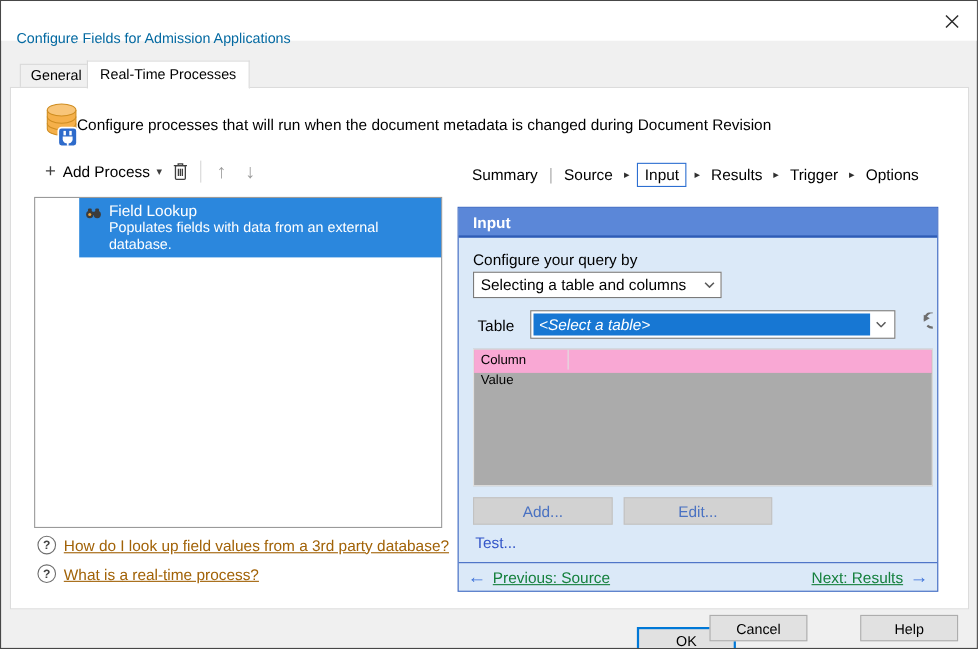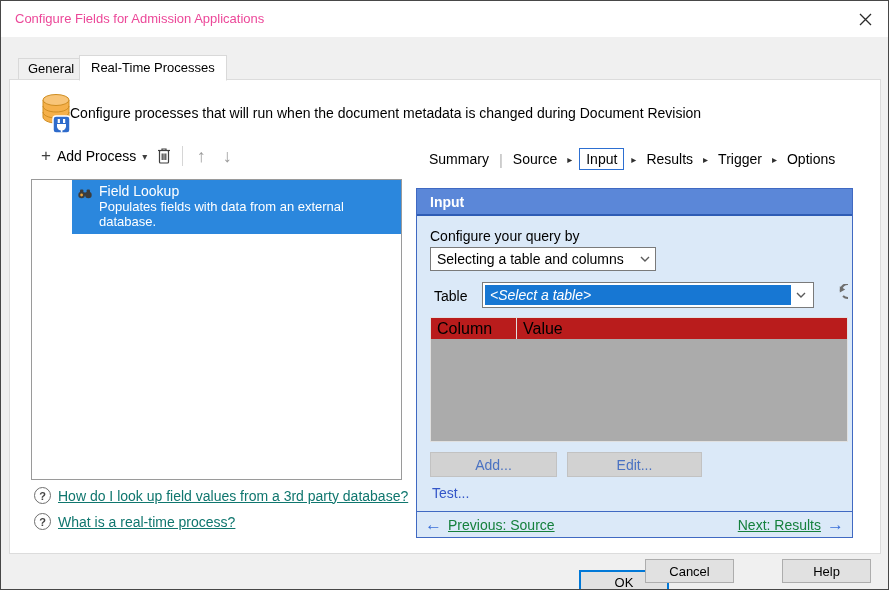--- a/index.html
+++ b/index.html
@@ -2,21 +2,21 @@
 <html><head>
 <meta charset="utf-8">
 <style>
   * { margin:0; padding:0; box-sizing:border-box; }
   body { background:#cfcfcf; font-family:"Liberation Sans", sans-serif; }
   .dialog { position:relative; width:889px; height:590px; background:#f0f0f0;
             border:1px solid #474747; font-size:14px; color:#000; overflow:hidden; }
 
   
   .titlebar { position:absolute; top:0; left:0; right:0; height:36px; background:#fff; }
-  .title { position:absolute; left:14px; top:10px; font-size:13px; color:#ec4899; }
+  .title { position:absolute; left:14px; top:26px; font-size:13px; color:#0369a1; }
   .closebtn { position:absolute; right:12px; top:8px; width:22px; height:20px;
               display:flex; align-items:center; justify-content:center; cursor:pointer; }
 
   
   .tab { position:absolute; font-size:13px; background:#f0f0f0; border:1px solid #d9d9d9;
          padding:0 9px; line-height:20px; height:22px; top:57px; z-index:1; }
   .tab.general { left:17px; }
   .tab.active { left:78px; top:54px; height:26px; line-height:24px; background:#fff;
                 border-bottom:1px solid #fff; z-index:3; padding:0 11px; }
   .page { position:absolute; left:8px; top:78px; width:872px; height:475px;
@@ -43,21 +43,21 @@
   .pitem .ic { margin-top:2px; }
   .pititle { font-size:14px; }
   .pidesc { font-size:13px; color:#ffffff; }
 
   
   .helprow { position:absolute; left:24px; display:flex; align-items:center; gap:7px; }
   .helprow.r1 { top:407px; } .helprow.r2 { top:433px; }
   .qmark { width:17px; height:17px; border:1.5px solid #6e6e6e; border-radius:50%;
            display:flex; align-items:center; justify-content:center;
            font-size:11px; font-weight:bold; color:#444; }
-  a.hlink { color:#0f766e; text-decoration:underline; font-size:14px; cursor:pointer; }
+  a.hlink { color:#a16207; text-decoration:underline; font-size:14px; cursor:pointer; }
 
   
   .crumbs { position:absolute; left:416px; top:68px; display:flex; align-items:center; gap:7px; font-size:14px; }
   .crumb { cursor:pointer; padding:2px 3px; }
   .crumb.active { border:1px solid #2d6fd1; padding:2px 6px; }
   .cdiv { color:#b5b5b5; font-size:15px; }
   .carrow { font-size:10px; color:#2f2f2f; }
 
   
   .panel { position:absolute; left:406px; top:108px; width:437px; height:350px;
@@ -72,21 +72,21 @@
   .qcombo { left:13px; top:58px; width:226px; height:24px; }
   .tlabel { position:absolute; left:17px; top:99px; font-size:14px; }
   .tcombo { left:65px; top:93px; width:332px; height:26px; padding:2px; }
   .tcombo .csel { flex:1; height:100%; background:#1777d3; color:#fff; font-style:italic;
                   font-size:14px; display:flex; align-items:center; padding-left:5px; }
   .refresh { position:absolute; left:406px; top:94px; width:26px; height:26px;
              display:flex; align-items:center; justify-content:center; cursor:pointer; }
 
   .grid { position:absolute; left:13px; top:128px; width:418px; height:125px;
           background:#ababab; border:1px solid #e0e0e0; }
-  .grid-h { display:flex; height:22px; background:#b91c1c; border-bottom:1px solid #ababab; font-size:16px; }
+  .grid-h { display:flex; height:22px; background:#f9a8d4; border-bottom:1px solid #ababab; font-size:12px;flex-direction:column; }
   .grid-h .gc { padding:2px 6px; cursor:pointer; }
   .grid-h .c1 { width:86px; border-right:1px solid #e0e0e0; }
   .grid-h .c2 { flex:1; }
 
   .pbtn { position:absolute; top:263px; height:25px; background:#d2d2d2; border:1px solid #c2c2c2;
           color:#4a72c2; font-size:14px; display:flex; align-items:center; justify-content:center;
           cursor:pointer; }
   .pbtn.add { left:13px; width:127px; }
   .pbtn.edit { left:150px; width:135px; }
   .pbtn.rem { left:295px; width:135px; }

